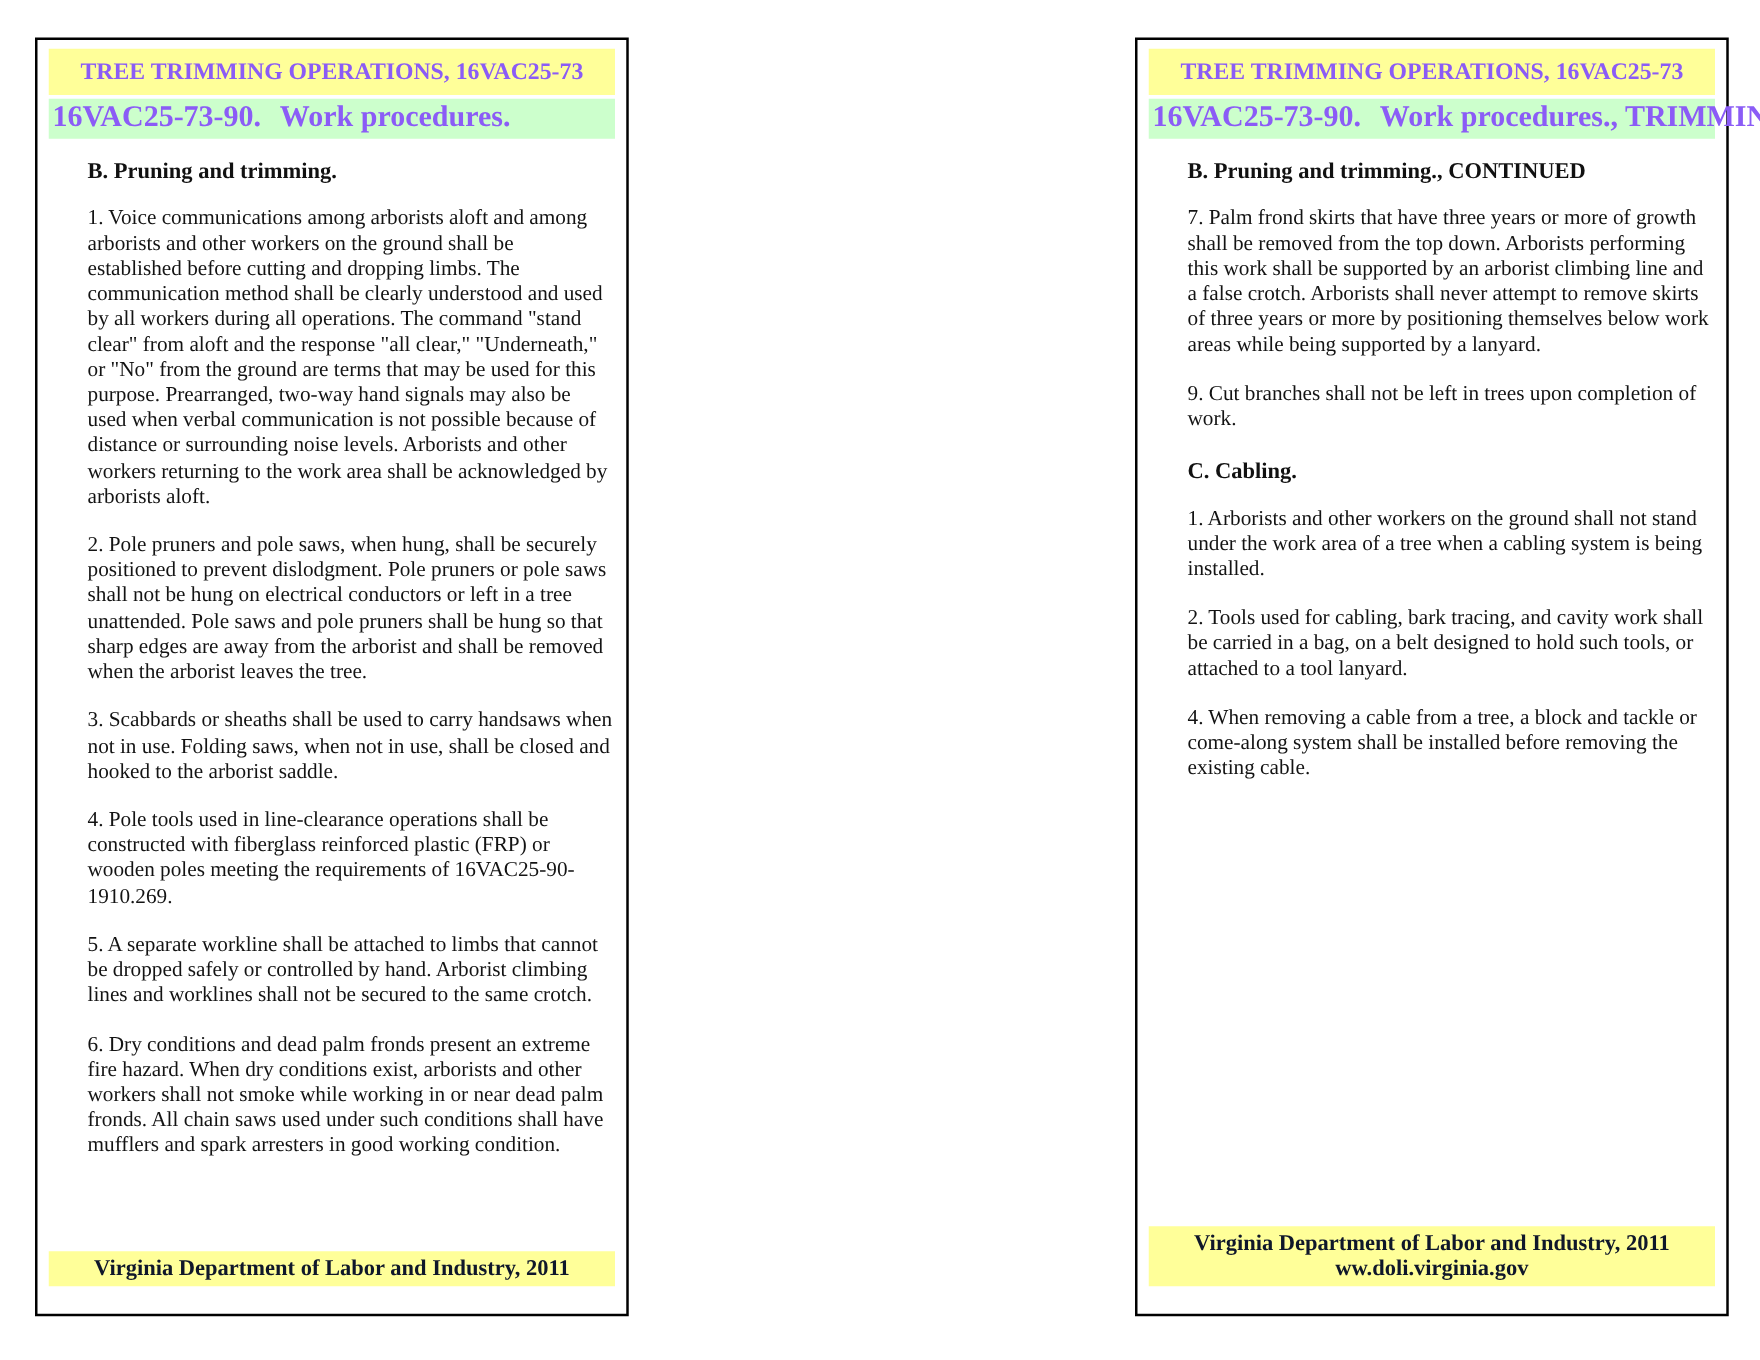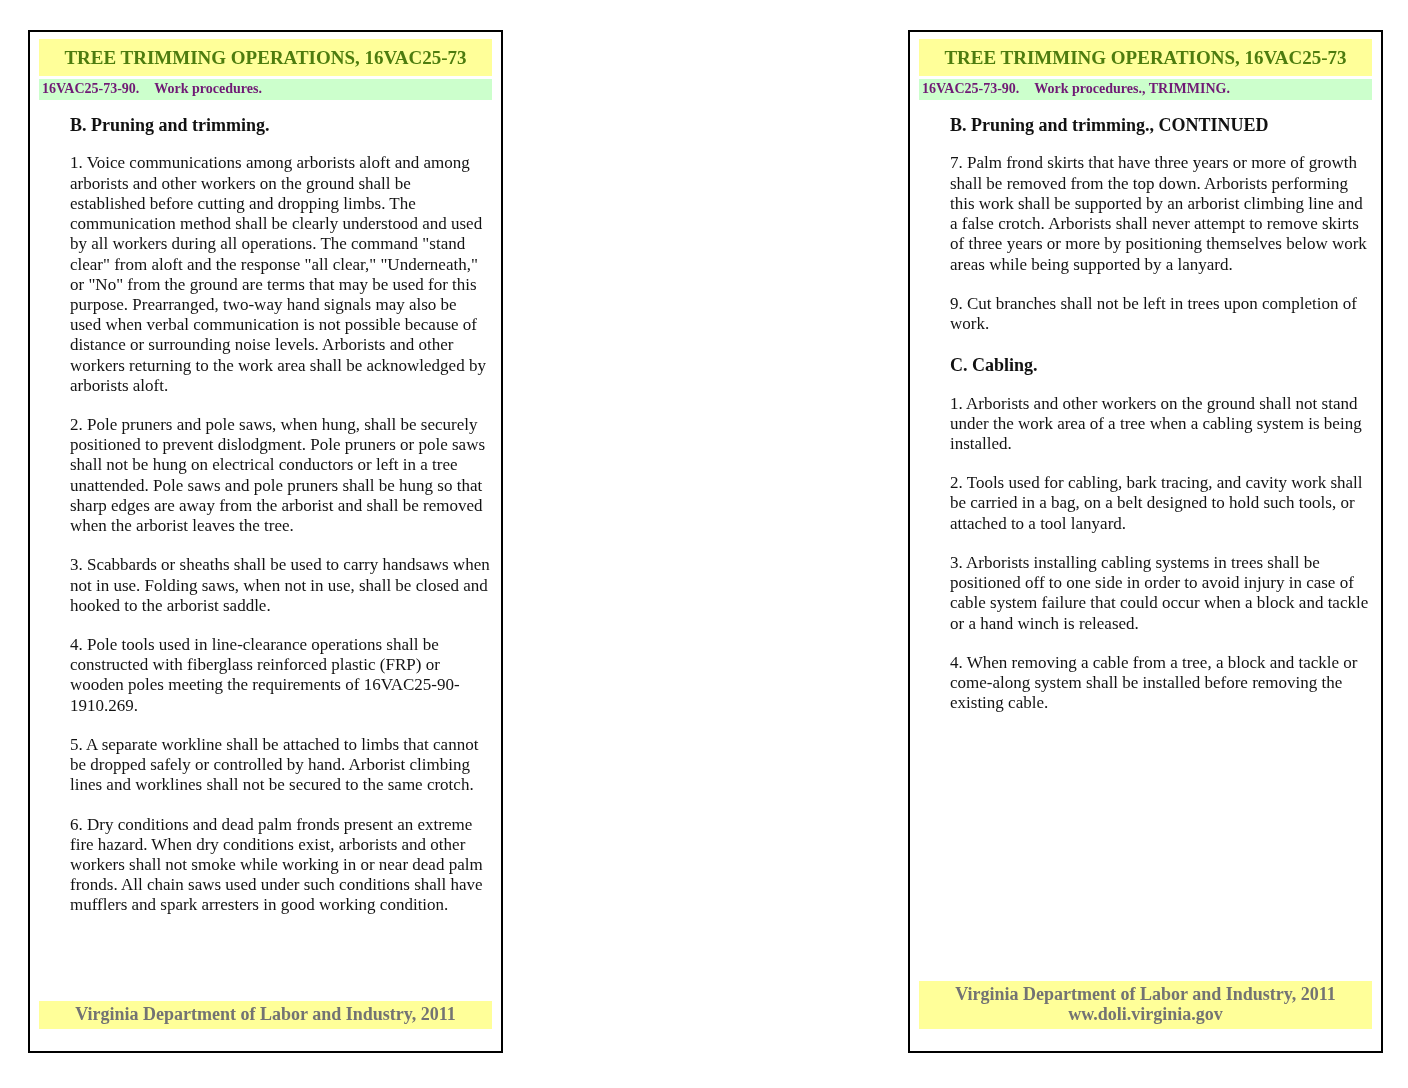--- a/index.html
+++ b/index.html
@@ -31,30 +31,30 @@
 
   .title-banner {
     margin: 7px 9px 0 9px;
     height: 37px;
     background: #ffff99;
     display: flex;
     align-items: center;
     justify-content: center;
     font-weight: bold;
     font-size: 19px;
-    color: #4d7c0f;
+    color: #8b5cf6;
     text-align: center;
   }
   .section-bar {
     margin: 3px 9px 0 9px;
     background: #ccffcc;
     padding: 2px 3px 3px 3px;
     font-weight: bold;
-    font-size: 14px;
-    color: #701a75;
+    font-size: 24px;
+    color: #8b5cf6;
     white-space: nowrap;
   }
   .section-bar .sec-title { margin-left: 15px; }
 
   .content {
     padding: 15px 11px 0 12px;
     font-size: 17px;
     line-height: 1.19;
     color: #131313;
     margin-left: 28px;
@@ -71,21 +71,21 @@
 
   .footer-banner {
     position: absolute;
     left: 9px;
     right: 9px;
     bottom: 22px;
     background: #ffff99;
     text-align: center;
     font-weight: bold;
     font-size: 18px;
-    color: #737373;
+    color: #0f172a;
     padding: 3px 0 4px 0;
     line-height: 1.15;
   }
 </style>
 </head>
 <body>
 
 <div class="canvas">
 
   <div class="page page-left">
@@ -116,21 +116,20 @@
     <div class="section-bar">
       <span class="sec-code">16VAC25-73-90.</span><span class="sec-title">Work procedures., TRIMMING.</span>
     </div>
     <div class="content">
       <h3>B. Pruning and trimming., CONTINUED</h3>
       <p>7. Palm frond skirts that have three years or more of growth shall be removed from the top down. Arborists performing this work shall be supported by an arborist climbing line and a false crotch. Arborists shall never attempt to remove skirts of three years or more by positioning themselves below work areas while being supported by a lanyard.</p>
       <p>9. Cut branches shall not be left in trees upon completion of work.</p>
       <h3 class="mid">C. Cabling.</h3>
       <p>1. Arborists and other workers on the ground shall not stand under the work area of a tree when a cabling system is being installed.</p>
       <p>2. Tools used for cabling, bark tracing, and cavity work shall be carried in a bag, on a belt designed to hold such tools, or attached to a tool lanyard.</p>
-      <p>3. Arborists installing cabling systems in trees shall be positioned off to one side in order to avoid injury in case of cable system failure that could occur when a block and tackle or a hand winch is released.</p>
       <p>4. When removing a cable from a tree, a block and tackle or come-along system shall be installed before removing the existing cable.</p>
     </div>
     <div class="footer-banner">
       <div>Virginia Department of Labor and Industry, 2011</div>
       <div>ww.doli.virginia.gov</div>
     </div>
   </div>
 
 </div>
 

